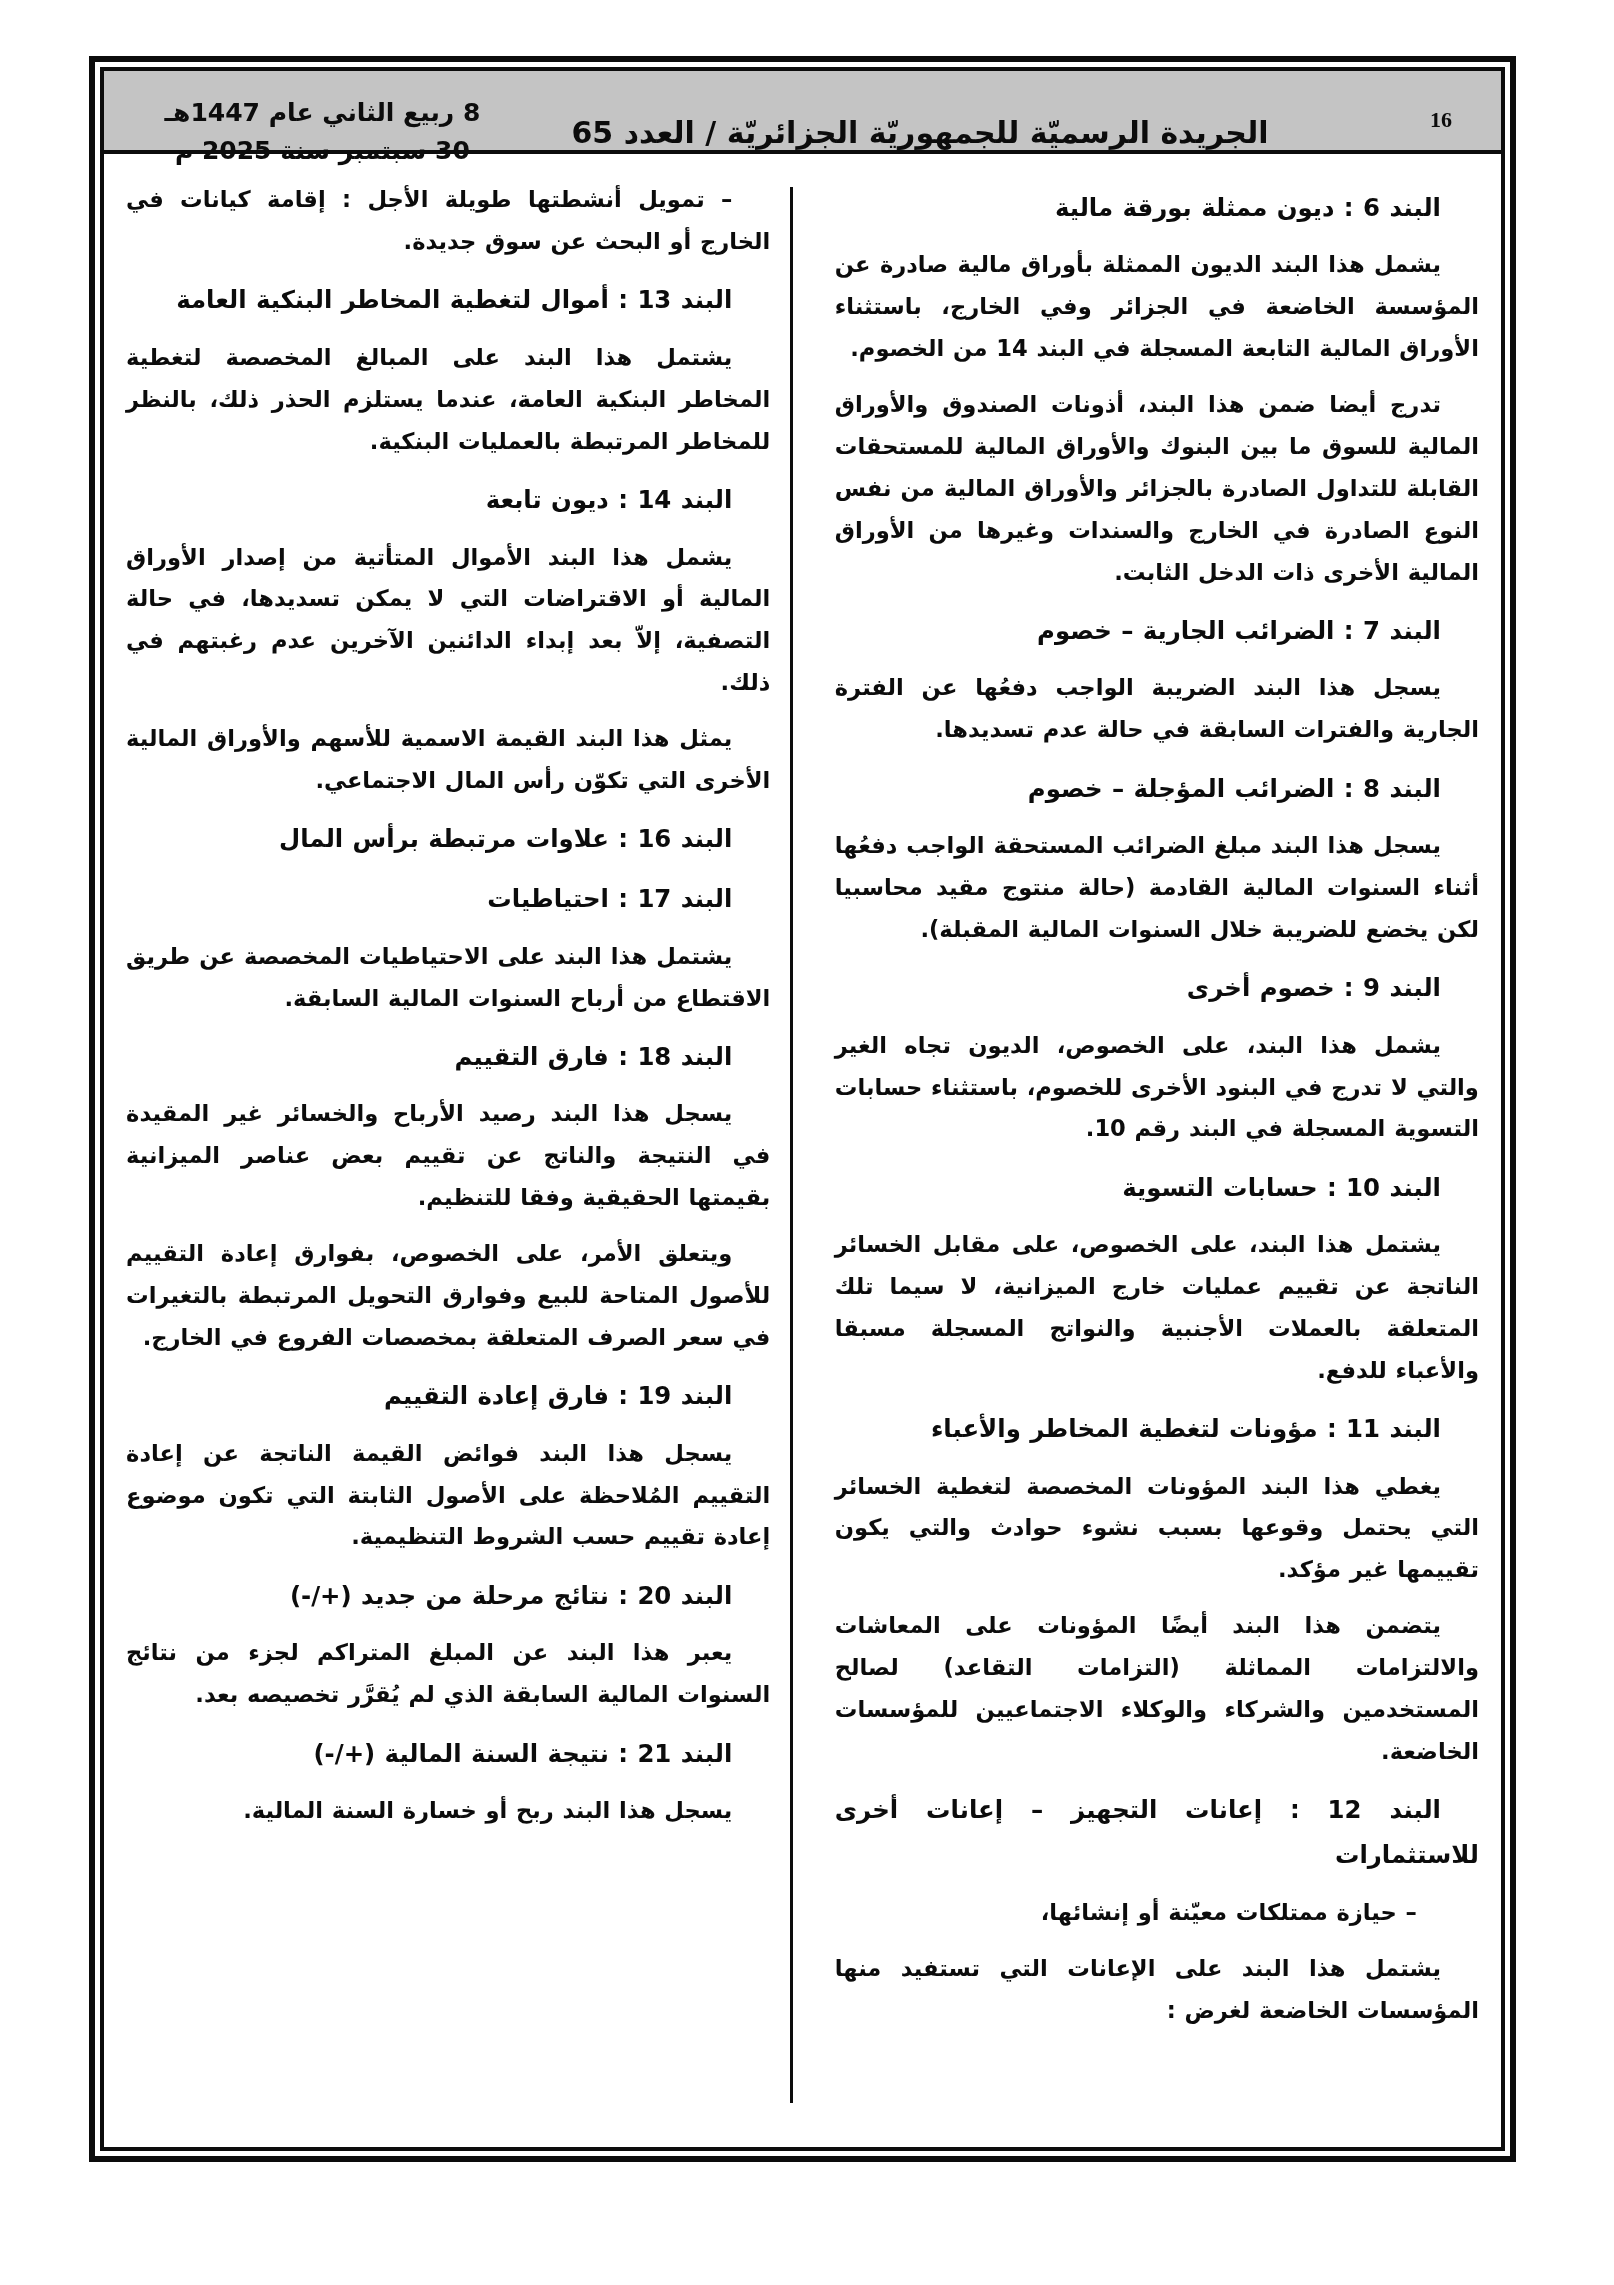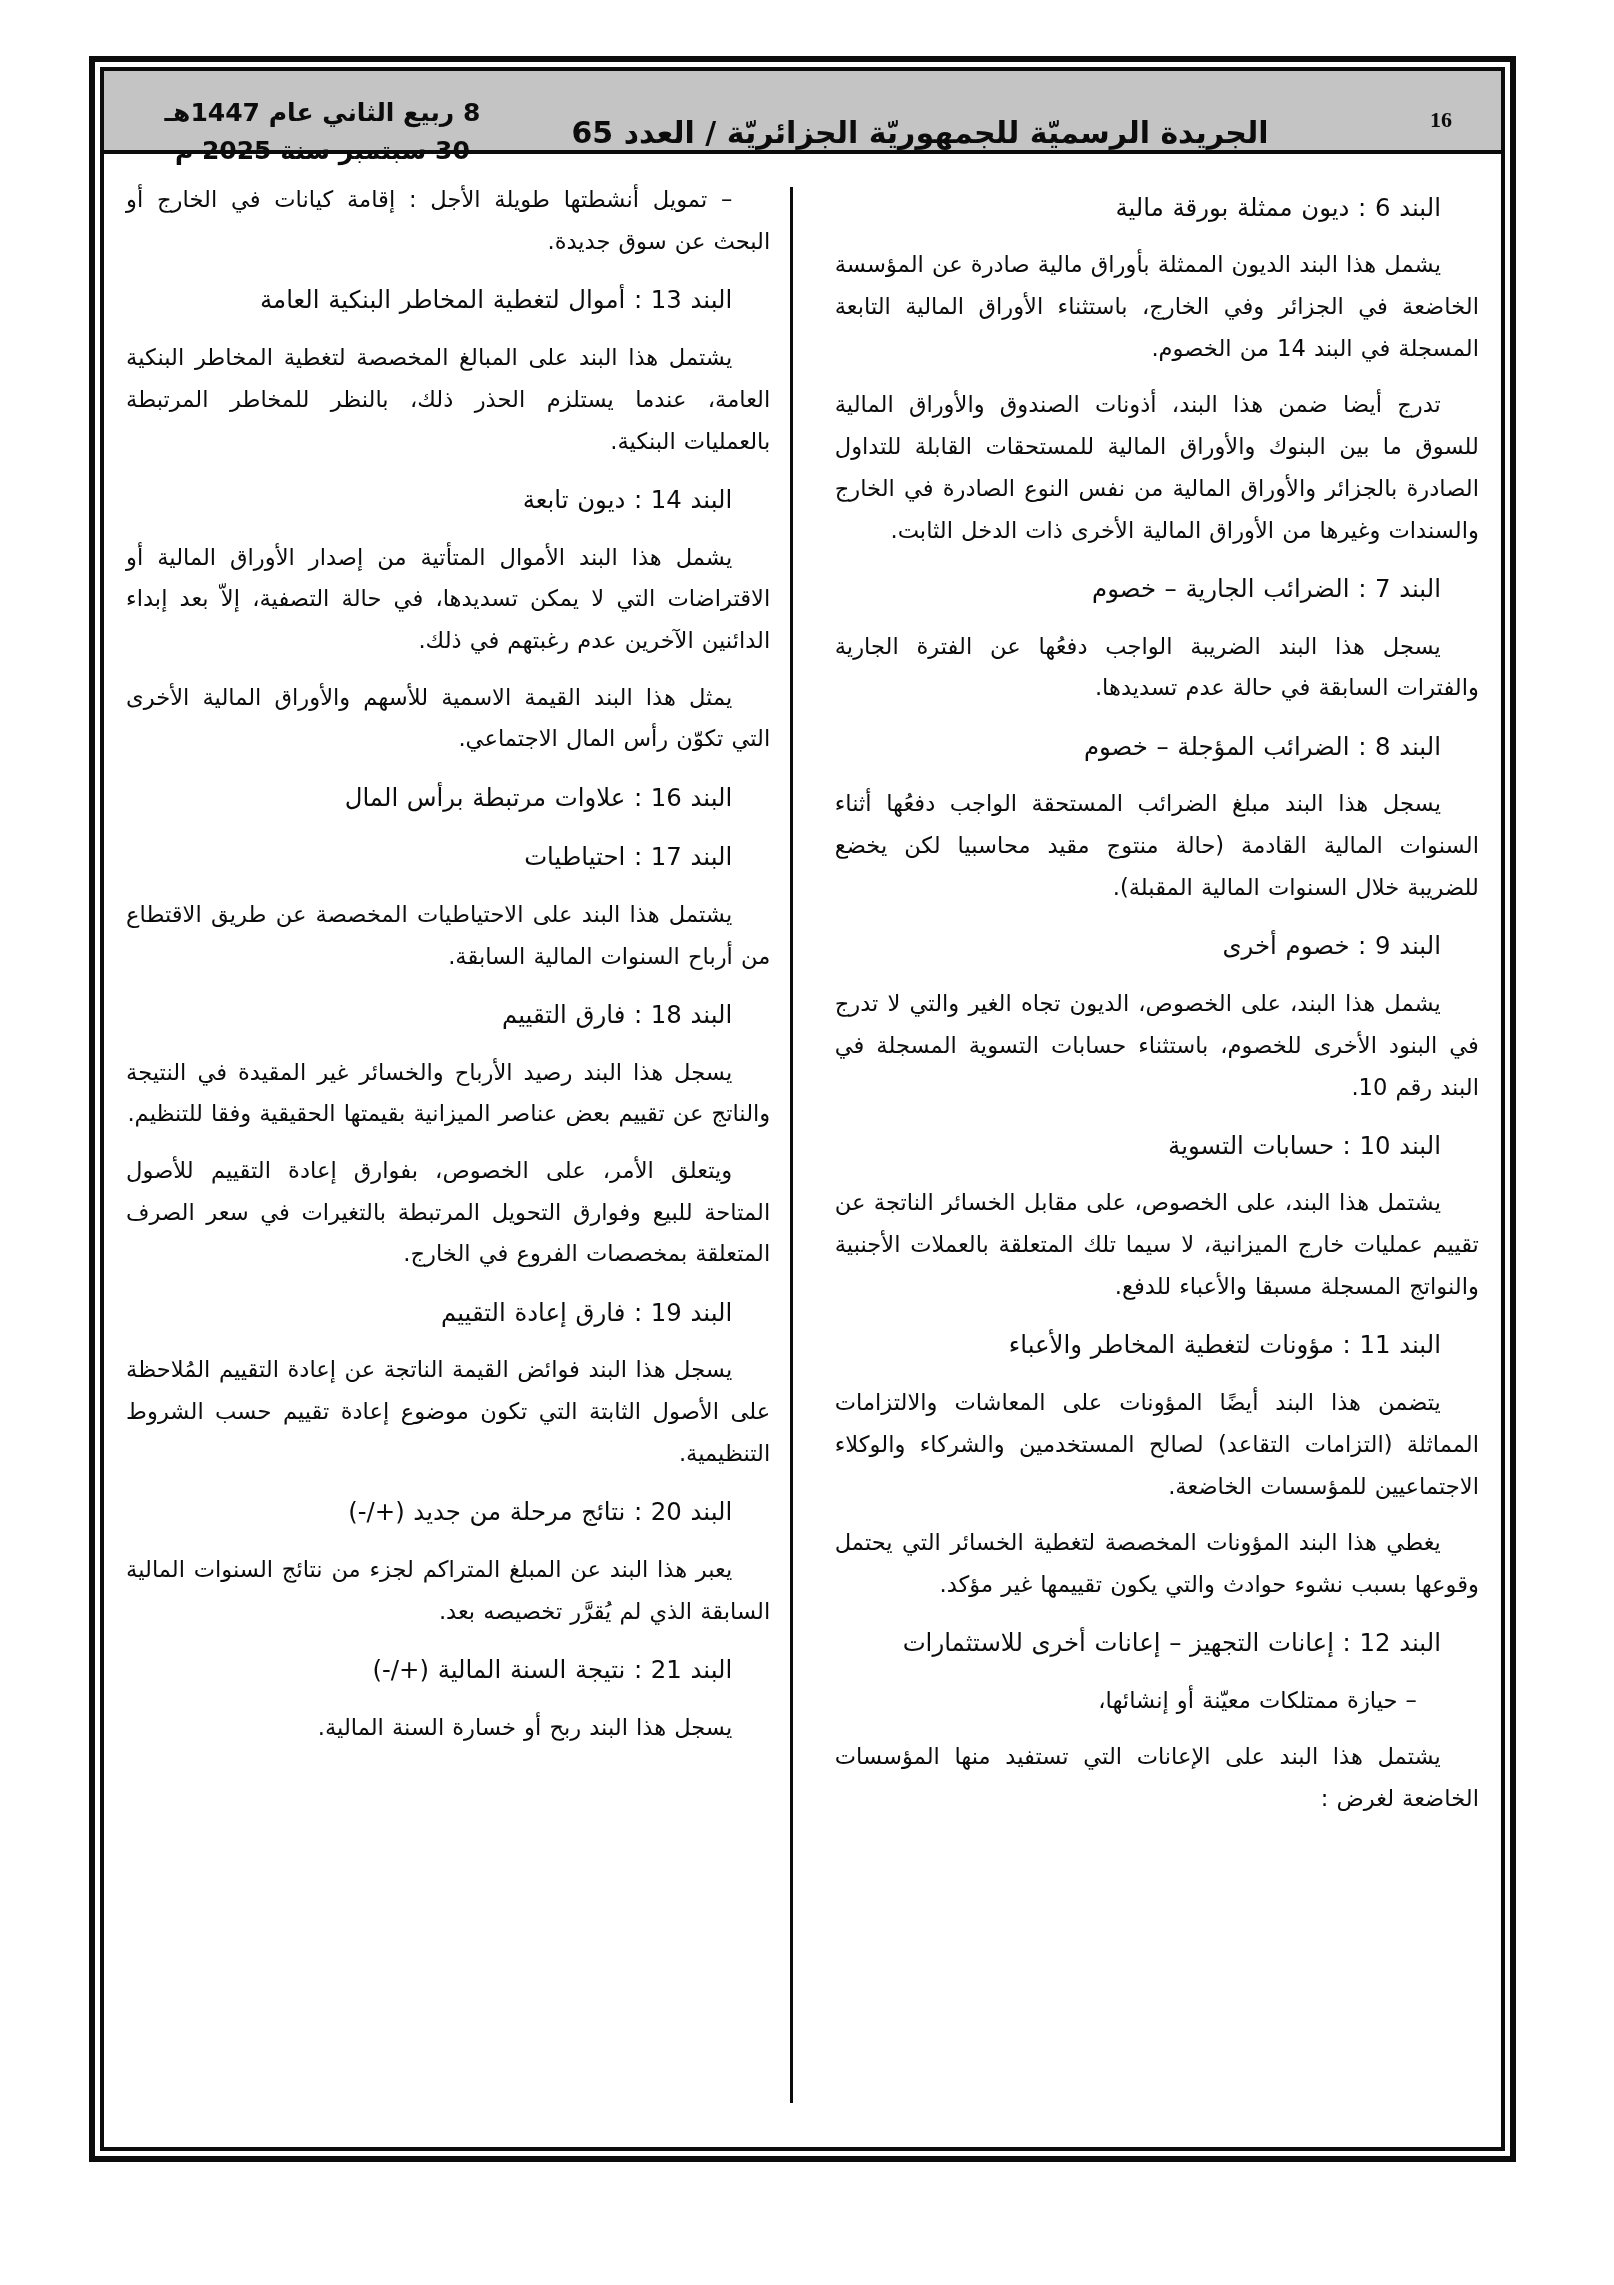--- a/index.html
+++ b/index.html
@@ -36,21 +36,21 @@
   .body{
     flex:1 1 auto;display:flex;align-items:stretch;
     padding:25px 12.7px 7.2px;overflow:hidden;box-sizing:border-box;
   }
   .col{flex:1 1 0;min-width:0;}
   .col-first{padding:0 9px 0 3.6px;margin-left:22px;}
   .col-second{padding:0 3.6px 0 9px;}
   .divider{flex:0 0 2.7px;background:#0c0c0c;margin:7.2px 16.3px 36px;}
   .block{
     font-size:22.6px;line-height:1.85;text-align:justify;text-justify:inter-word;
-    text-indent:38px;margin:0 0 14.5px;font-weight:normal;word-spacing:0.9px;
+    text-indent:38px;margin:0 0 14.5px;font-weight:bold;word-spacing:0.9px;
   }
   .h{font-size:24.4px;margin:5.4px 0 14.5px;}
   .li{text-indent:62px;}
 </style>
 </head>
 <body>
 
 <div class="page" style="color: rgb(12, 12, 12);">
   <div class="frame">
     <div class="frame-inner">
@@ -71,22 +71,22 @@
             <div class="block p">تدرج أيضا ضمن هذا البند، أذونات الصندوق والأوراق المالية للسوق ما بين البنوك والأوراق المالية للمستحقات القابلة للتداول الصادرة بالجزائر والأوراق المالية من نفس النوع الصادرة في الخارج والسندات وغيرها من الأوراق المالية الأخرى ذات الدخل الثابت.</div>
             <div class="block h">البند 7 : الضرائب الجارية – خصوم</div>
             <div class="block p">يسجل هذا البند الضريبة الواجب دفعُها عن الفترة الجارية والفترات السابقة في حالة عدم تسديدها.</div>
             <div class="block h">البند 8 : الضرائب المؤجلة – خصوم</div>
             <div class="block p">يسجل هذا البند مبلغ الضرائب المستحقة الواجب دفعُها أثناء السنوات المالية القادمة (حالة منتوج مقيد محاسبيا لكن يخضع للضريبة خلال السنوات المالية المقبلة).</div>
             <div class="block h">البند 9 : خصوم أخرى</div>
             <div class="block p">يشمل هذا البند، على الخصوص، الديون تجاه الغير والتي لا تدرج في البنود الأخرى للخصوم، باستثناء حسابات التسوية المسجلة في البند رقم 10.</div>
             <div class="block h">البند 10 : حسابات التسوية</div>
             <div class="block p">يشتمل هذا البند، على الخصوص، على مقابل الخسائر الناتجة عن تقييم عمليات خارج الميزانية، لا سيما تلك المتعلقة بالعملات الأجنبية والنواتج المسجلة مسبقا والأعباء للدفع.</div>
             <div class="block h">البند 11 : مؤونات لتغطية المخاطر والأعباء</div>
+            <div class="block p">يغطي هذا البند المؤونات المخصصة لتغطية الخسائر التي يحتمل وقوعها بسبب نشوء حوادث والتي يكون تقييمها غير مؤكد.</div>
             <div class="block p">يتضمن هذا البند أيضًا المؤونات على المعاشات والالتزامات المماثلة (التزامات التقاعد) لصالح المستخدمين والشركاء والوكلاء الاجتماعيين للمؤسسات الخاضعة.</div>
-            <div class="block p">يغطي هذا البند المؤونات المخصصة لتغطية الخسائر التي يحتمل وقوعها بسبب نشوء حوادث والتي يكون تقييمها غير مؤكد.</div>
             <div class="block h">البند 12 : إعانات التجهيز – إعانات أخرى للاستثمارات</div>
             <div class="block li">– حيازة ممتلكات معيّنة أو إنشائها،</div>
             <div class="block p">يشتمل هذا البند على الإعانات التي تستفيد منها المؤسسات الخاضعة لغرض :</div>
           </div>
         <div class="divider"></div>
         <div class="col col-second">
             <div class="block p">– تمويل أنشطتها طويلة الأجل : إقامة كيانات في الخارج أو البحث عن سوق جديدة.</div>
             <div class="block h">البند 13 : أموال لتغطية المخاطر البنكية العامة</div>
             <div class="block p">يشتمل هذا البند على المبالغ المخصصة لتغطية المخاطر البنكية العامة، عندما يستلزم الحذر ذلك، بالنظر للمخاطر المرتبطة بالعمليات البنكية.</div>
             <div class="block h">البند 14 : ديون تابعة</div>

